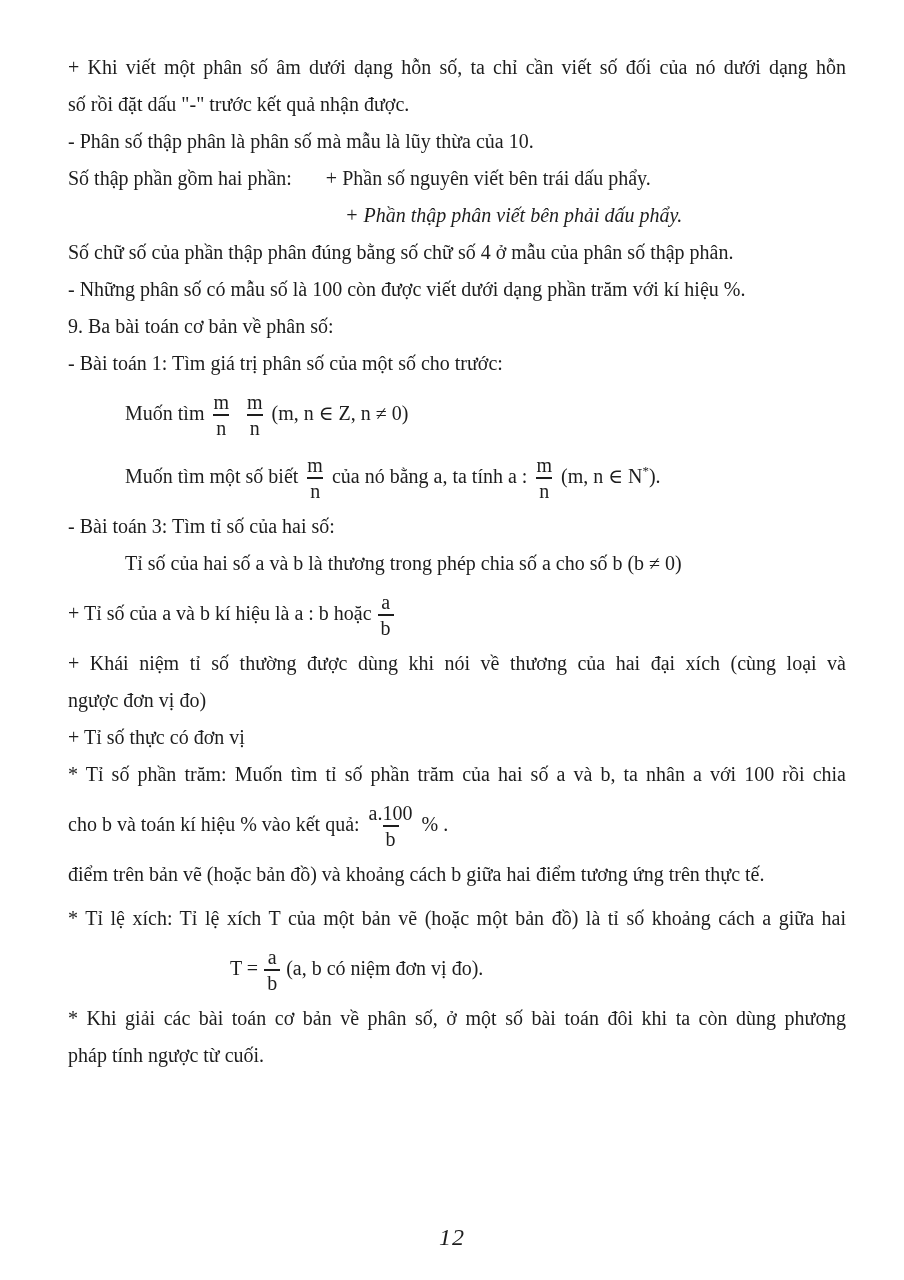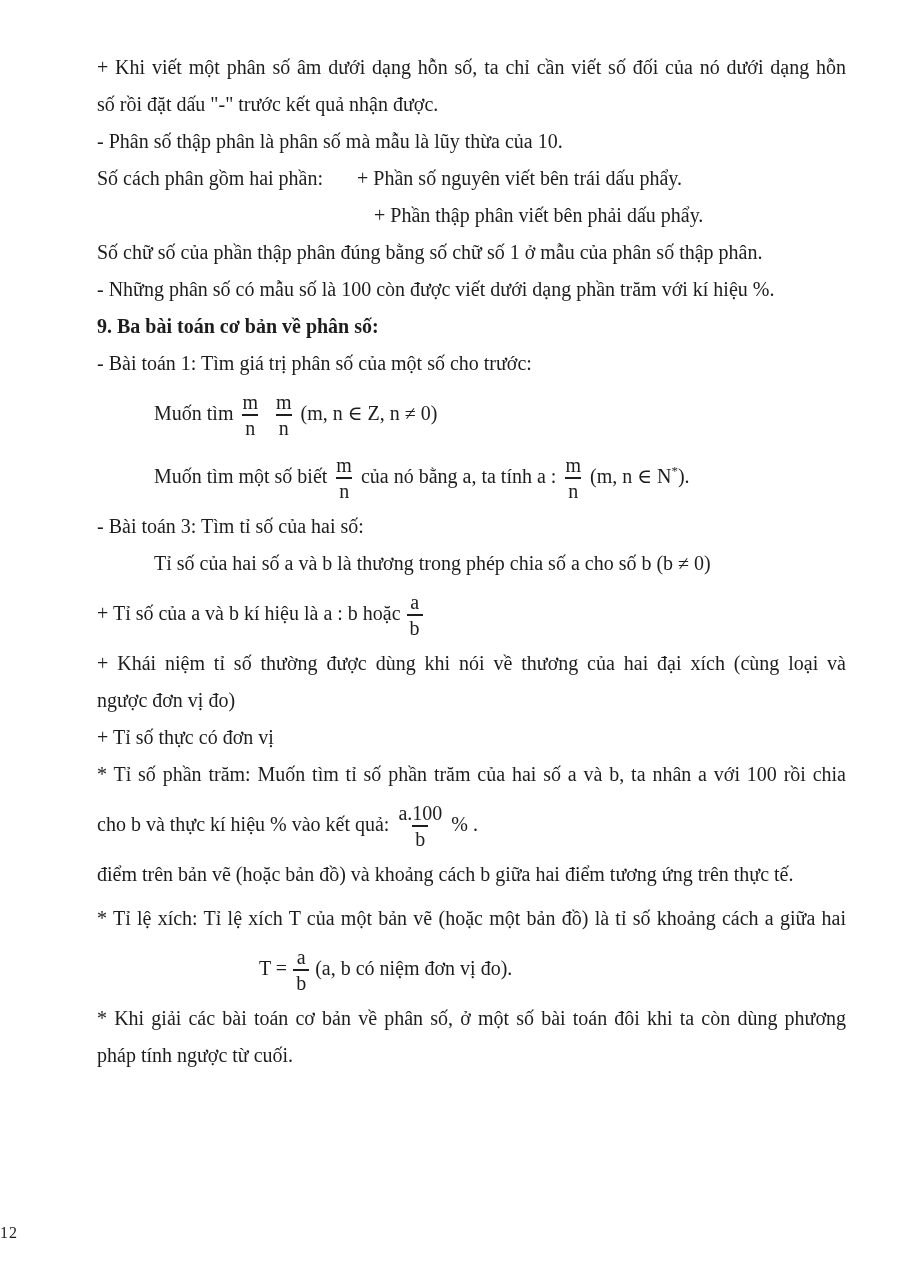--- a/index.html
+++ b/index.html
@@ -16,34 +16,33 @@
   }
   .content {
     position: absolute;
     left: 68px;
     top: 49px;
     width: 778px;
   }
   .line {
     line-height: 37px;
     min-height: 37px;
-    margin-left: 29px;
   }
   .line.tall {
     line-height: 63px;
     min-height: 63px;
   }
   .line.justify {
     text-align: justify;
     text-align-last: justify;
   }
-  .line.b { font-weight: bold; }
+  .line.b { font-weight: normal; }
   .line.ind1 { padding-left: 57px; }
   .line.ind2 { padding-left: 162px; }
-  .line.ind3 { padding-left: 277px; }
+  .line.ind3 { padding-left: 277px; font-style: italic; }
   .line.mt { margin-top: 7px; }
   .frac {
     display: inline-flex;
     flex-direction: column;
     align-items: center;
     vertical-align: middle;
     margin: 0 6px;
     text-align: center;
   }
   .frac .num, .frac .den {
@@ -56,35 +55,37 @@
     font-size: 13px;
     line-height: 0;
     vertical-align: super;
   }
   .gap { display: inline-block; width: 34px; }
   .page-number {
     position: absolute;
     left: 0;
     right: 0;
     top: 1224px;
-    font-size: 16px;
+    text-align: center;
+    font-size: 24px;
     letter-spacing: 1px;
+    font-style: italic;
   }
 </style>
 </head>
 <body>
 
 <div class="page">
   <div class="content">
       <div class="line justify"><span class="run">+ Khi viết một phân số âm dưới dạng hỗn số, ta chỉ cần viết số đối của nó dưới dạng hỗn</span></div>
       <div class="line"><span class="run">số rồi đặt dấu "-" trước kết quả nhận được.</span></div>
       <div class="line"><span class="run">- Phân số thập phân là phân số mà mẫu là lũy thừa của 10.</span></div>
-      <div class="line"><span class="run">Số cách phân gồm hai phần:</span><span class="gap"></span><span class="run">+ Phần số nguyên viết bên trái dấu phẩy.</span></div>
+      <div class="line"><span class="run">Số thập phần gồm hai phần:</span><span class="gap"></span><span class="run">+ Phần số nguyên viết bên trái dấu phẩy.</span></div>
       <div class="line ind3"><span class="run">+ Phần thập phân viết bên phải dấu phẩy.</span></div>
-      <div class="line"><span class="run">Số chữ số của phần thập phân đúng bằng số chữ số 1 ở mẫu của phân số thập phân.</span></div>
+      <div class="line"><span class="run">Số chữ số của phần thập phân đúng bằng số chữ số 4 ở mẫu của phân số thập phân.</span></div>
       <div class="line"><span class="run">- Những phân số có mẫu số là 100 còn được viết dưới dạng phần trăm với kí hiệu %.</span></div>
       <div class="line b"><span class="run">9. Ba bài toán cơ bản về phân số:</span></div>
       <div class="line"><span class="run">- Bài toán 1: Tìm giá trị phân số của một số cho trước:</span></div>
       <div class="line ind1 tall"><span class="run">Muốn tìm</span><span class="frac">
           <span class="num">m</span>
           <span class="den">n</span>
         </span><span class="frac">
           <span class="num">m</span>
           <span class="den">n</span>
         </span><span class="run">(m, n ∈ Z, n ≠ 0)</span></div>
@@ -98,21 +99,21 @@
       <div class="line"><span class="run">- Bài toán 3: Tìm tỉ số của hai số:</span></div>
       <div class="line ind1"><span class="run">Tỉ số của hai số a và b là thương trong phép chia số a cho số b (b ≠ 0)</span></div>
       <div class="line tall"><span class="run">+ Tỉ số của a và b kí hiệu là a : b hoặc</span><span class="frac">
           <span class="num">a</span>
           <span class="den">b</span>
         </span></div>
       <div class="line justify"><span class="run">+ Khái niệm tỉ số thường được dùng khi nói về thương của hai đại xích (cùng loại và</span></div>
       <div class="line"><span class="run">ngược đơn vị đo)</span></div>
       <div class="line"><span class="run">+ Tỉ số thực có đơn vị</span></div>
       <div class="line justify"><span class="run">* Tỉ số phần trăm: Muốn tìm tỉ số phần trăm của hai số a và b, ta nhân a với 100 rồi chia</span></div>
-      <div class="line tall"><span class="run">cho b và thực kí hiệu % vào kết quả:</span><span class="frac">
+      <div class="line tall"><span class="run">cho b và toán kí hiệu % vào kết quả:</span><span class="frac">
           <span class="num">a.100</span>
           <span class="den">b</span>
         </span><span class="run">% .</span></div>
       <div class="line"><span class="run">điểm trên bản vẽ (hoặc bản đồ) và khoảng cách b giữa hai điểm tương ứng trên thực tế.</span></div>
       <div class="line justify mt"><span class="run">* Tỉ lệ xích: Tỉ lệ xích T của một bản vẽ (hoặc một bản đồ) là tỉ số khoảng cách a giữa hai</span></div>
       <div class="line ind2 tall"><span class="run">T =</span><span class="frac">
           <span class="num">a</span>
           <span class="den">b</span>
         </span><span class="run">(a, b có niệm đơn vị đo).</span></div>
       <div class="line justify"><span class="run">* Khi giải các bài toán cơ bản về phân số, ở một số bài toán đôi khi ta còn dùng phương</span></div>

